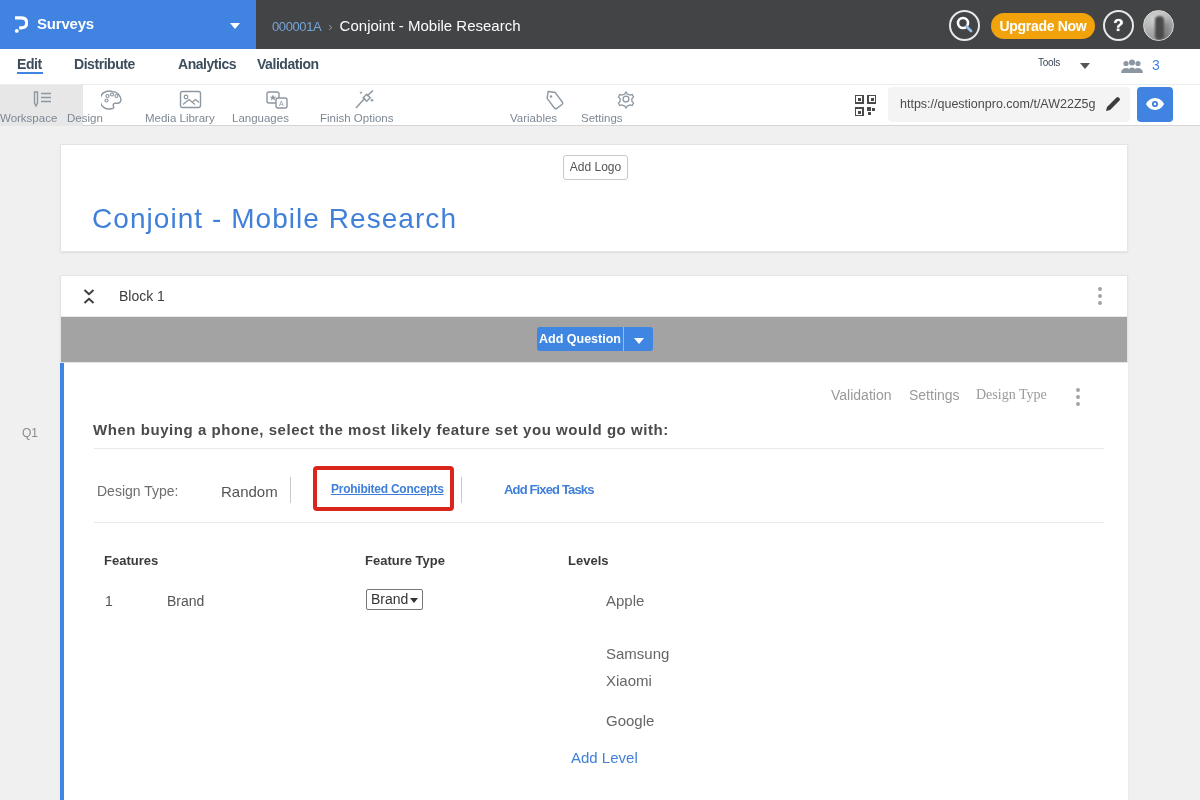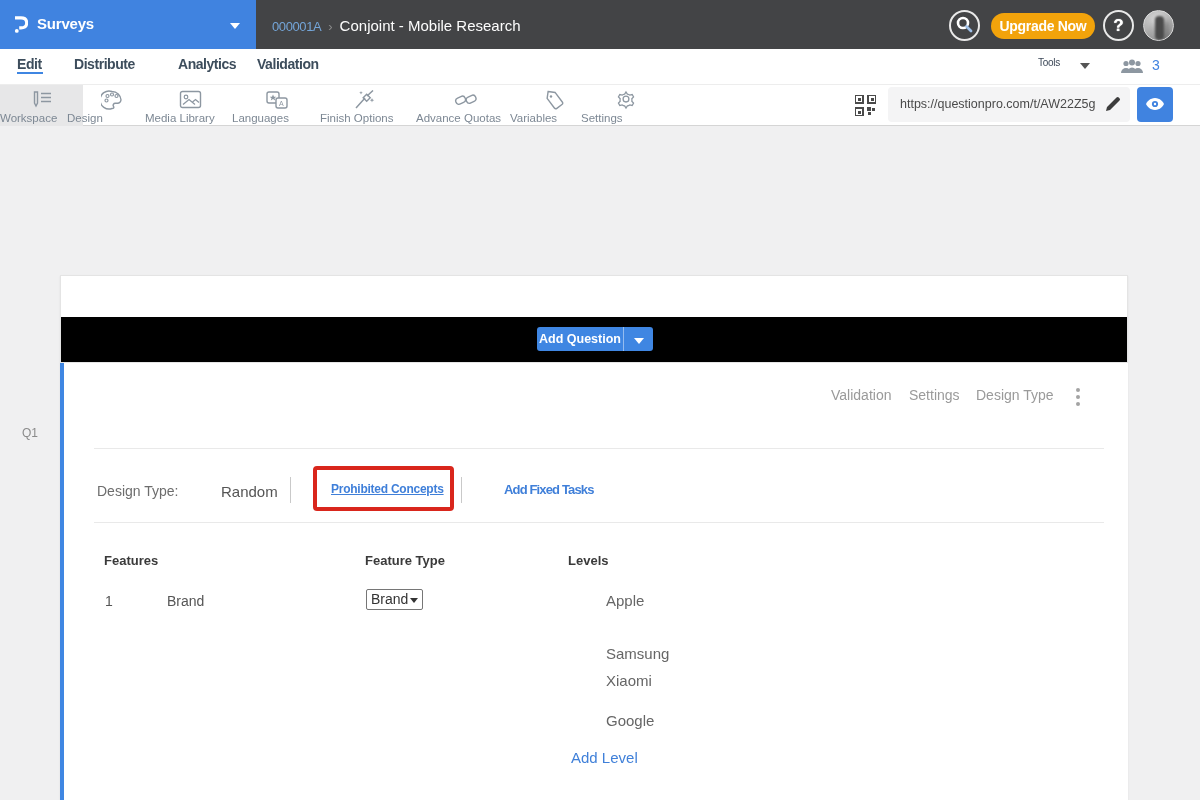--- a/index.html
+++ b/index.html
@@ -53,32 +53,32 @@
 #addlogo { position:absolute; left:502px; top:10px; width:65px; height:25px; border:1px solid #c9c9c9; border-radius:3px; background:#fff; font-size:12px; color:#555; text-align:center; line-height:23px; }
 #title { position:absolute; left:31px; top:58px; font-size:28px; color:#4080d9; font-weight:500; letter-spacing:1.05px; }
 
 #card2 { top:275px; height:526px; border-bottom:none; }
 #bhead { position:absolute; left:0; top:0; width:100%; height:41px; border-bottom:1px solid #e9e9e9; }
 #bcollapse { position:absolute; left:22px; top:13px; }
 #bname { position:absolute; left:58px; top:12px; font-size:14px; color:#3c3c3c; }
 .kebab { position:absolute; width:4px; }
 .kebab i { display:block; width:4px; height:4px; border-radius:50%; background:#a3a3a3; margin-bottom:3px; }
 #bkebab { left:1037px; top:11px; }
-#addqrow { position:absolute; left:0; top:41px; width:100%; height:46px; background:#000000; border-bottom:1px solid #e5e5e5; }
+#addqrow { position:absolute; left:0; top:41px; width:100%; height:46px; background:#a3a3a3; border-bottom:1px solid #e5e5e5; }
 #addq { position:absolute; left:476px; top:10px; height:24px; background:#3f86e2; border-radius:3px; color:#fff; }
 #addq .main { display:inline-block; width:87px; text-align:center; font-size:12.5px; font-weight:700; line-height:24px; border-right:1px solid rgba(255,255,255,0.45); }
 #addq .dd { display:inline-block; width:29px; text-align:center; vertical-align:top; line-height:24px; }
 #addq .dd b { display:inline-block; width:0; height:0; border-left:5px solid transparent; border-right:5px solid transparent; border-top:6px solid #fff; margin-top:9px; }
 
 #qsec { position:absolute; left:-1px; top:87px; width:1068px; height:439px; border-left:4px solid #3f86e2; background:#fff; }
 #qlinks { position:absolute; top:24px; left:0; width:100%; font-size:14px; color:#9a9a9a; }
 #qlinks span { position:absolute; top:0; }
 #lv { left:767px; }
 #ls { left:845px; }
-#ld { left:912px; }
+#ld { left:912px;font-family:Liberation Serif, serif; }
 #qkebab { left:1012px; top:25px; }
 #qtext { position:absolute; left:29px; top:58px; font-size:15px; font-weight:700; letter-spacing:0.55px; color:#4a4a4a; }
 .hline { position:absolute; left:30px; width:1010px; height:1px; background:#e9e9e9; }
 #hl1 { top:85px; }
 #hl2 { top:159px; }
 #dt-label { position:absolute; left:33px; top:120px; font-size:14px; color:#6d6d6d; }
 #dt-random { position:absolute; left:157px; top:120px; font-size:15px; color:#555; }
 .vsep { position:absolute; width:1px; height:26px; background:#c9c9c9; top:114px; }
 #vs1 { left:226px; }
 #vs2 { left:397px; }
@@ -183,27 +183,20 @@
     </div>
     <div class="titem" style="left:320px; width:90px;">
       <svg width="24" height="20" viewBox="0 0 24 20">
         <path d="M14 6 L20 0.5 M3 18 L12 8" stroke="#8d97a1" stroke-width="1.5" fill="none"></path>
         <rect x="11.2" y="5.2" width="5" height="5" transform="rotate(45 13.7 7.7)" fill="none" stroke="#8d97a1" stroke-width="1.4"></rect>
         <path d="M19 8 l0.6 1.6 1.6 0.6 -1.6 0.6 -0.6 1.6 -0.6 -1.6 -1.6 -0.6 1.6 -0.6 z" fill="#8d97a1"></path>
         <path d="M8 1 l0.5 1.3 1.3 0.5 -1.3 0.5 -0.5 1.3 -0.5 -1.3 -1.3 -0.5 1.3 -0.5 z" fill="#8d97a1"></path>
       </svg>
       <span class="lbl">Finish Options</span>
     </div>
-    <div class="titem" style="left:416px; width:100px;">
-      <svg width="24" height="20" viewBox="0 0 24 20">
-        <rect x="1.5" y="7" width="10" height="6.5" rx="3.2" transform="rotate(-25 6.5 10)" fill="none" stroke="#8d97a1" stroke-width="1.4"></rect>
-        <rect x="12" y="6" width="10" height="6.5" rx="3.2" transform="rotate(-25 17 9)" fill="none" stroke="#8d97a1" stroke-width="1.4"></rect>
-      </svg>
-      <span class="lbl">Advance Quotas</span>
-    </div>
     <div class="titem" style="left:510px; width:90px;">
       <svg width="22" height="20" viewBox="0 0 22 20">
         <path d="M3 2.5 h7 l8.5 8.5 a1.8 1.8 0 0 1 0 2.5 l-4.5 4.5 a1.8 1.8 0 0 1 -2.5 0 L3 9.5 z" fill="none" stroke="#8d97a1" stroke-width="1.4" transform="rotate(8 11 10)"></path>
         <circle cx="7" cy="6.5" r="1.2" fill="#8d97a1"></circle>
       </svg>
       <span class="lbl">Variables</span>
     </div>
     <div class="titem" style="left:581px; width:90px;">
       <svg width="22" height="20" viewBox="0 0 22 22">
         <circle cx="11" cy="10" r="3.2" fill="none" stroke="#8d97a1" stroke-width="1.4"></circle>
@@ -228,36 +221,53 @@
     </svg>
     <div id="eyebtn">
       <svg width="20" height="16" viewBox="0 0 20 16">
         <path d="M10 2 C5 2 1.8 6 1 8 c0.8 2 4 6 9 6 s8.2-4 9-6 c-0.8-2-4-6-9-6 z" fill="#fff"></path>
         <circle cx="10" cy="8" r="3.1" fill="#4083e0"></circle>
         <circle cx="10" cy="8" r="1.2" fill="#fff"></circle>
       </svg>
     </div>
   </div>
 
+  <div class="card" id="card1">
+    <div id="addlogo">Add Logo</div>
+    <div id="title">Conjoint - Mobile Research</div>
+  </div>
 
   <div class="card" id="card2">
+    <div id="bhead">
+      <svg id="bcollapse" width="12" height="15" viewBox="0 0 12 15">
+        <path d="M1.5 1 l4.5 4.3 L10.5 1" fill="none" stroke="#3d3d3d" stroke-width="1.9"></path>
+        <path d="M1.5 14 l4.5 -4.3 L10.5 14" fill="none" stroke="#3d3d3d" stroke-width="1.9"></path>
+      </svg>
+      <span id="bname">Block 1</span>
+      <div class="kebab" id="bkebab">
+          <i></i>
+          <i></i>
+          <i></i>
+        </div>
+    </div>
     <div id="addqrow">
       <div id="addq"><span class="main">Add Question</span><span class="dd"><b></b></span></div>
     </div>
     <div id="qsec">
       <div id="qlinks">
         <span id="lv">Validation</span>
         <span id="ls">Settings</span>
         <span id="ld">Design Type</span>
       </div>
       <div class="kebab" id="qkebab">
           <i></i>
           <i></i>
           <i></i>
         </div>
+      <div id="qtext">When buying a phone, select the most likely feature set you would go with:</div>
       <div class="hline" id="hl1"></div>
       <div id="dt-label">Design Type:</div>
       <div id="dt-random">Random</div>
       <div class="vsep" id="vs1"></div>
       <div id="redbox"></div>
       <div id="dt-proh">Prohibited Concepts</div>
       <div class="vsep" id="vs2"></div>
       <div id="dt-addfix">Add Fixed Tasks</div>
       <div class="hline" id="hl2"></div>
       <span class="th" id="th-f">Features</span>

